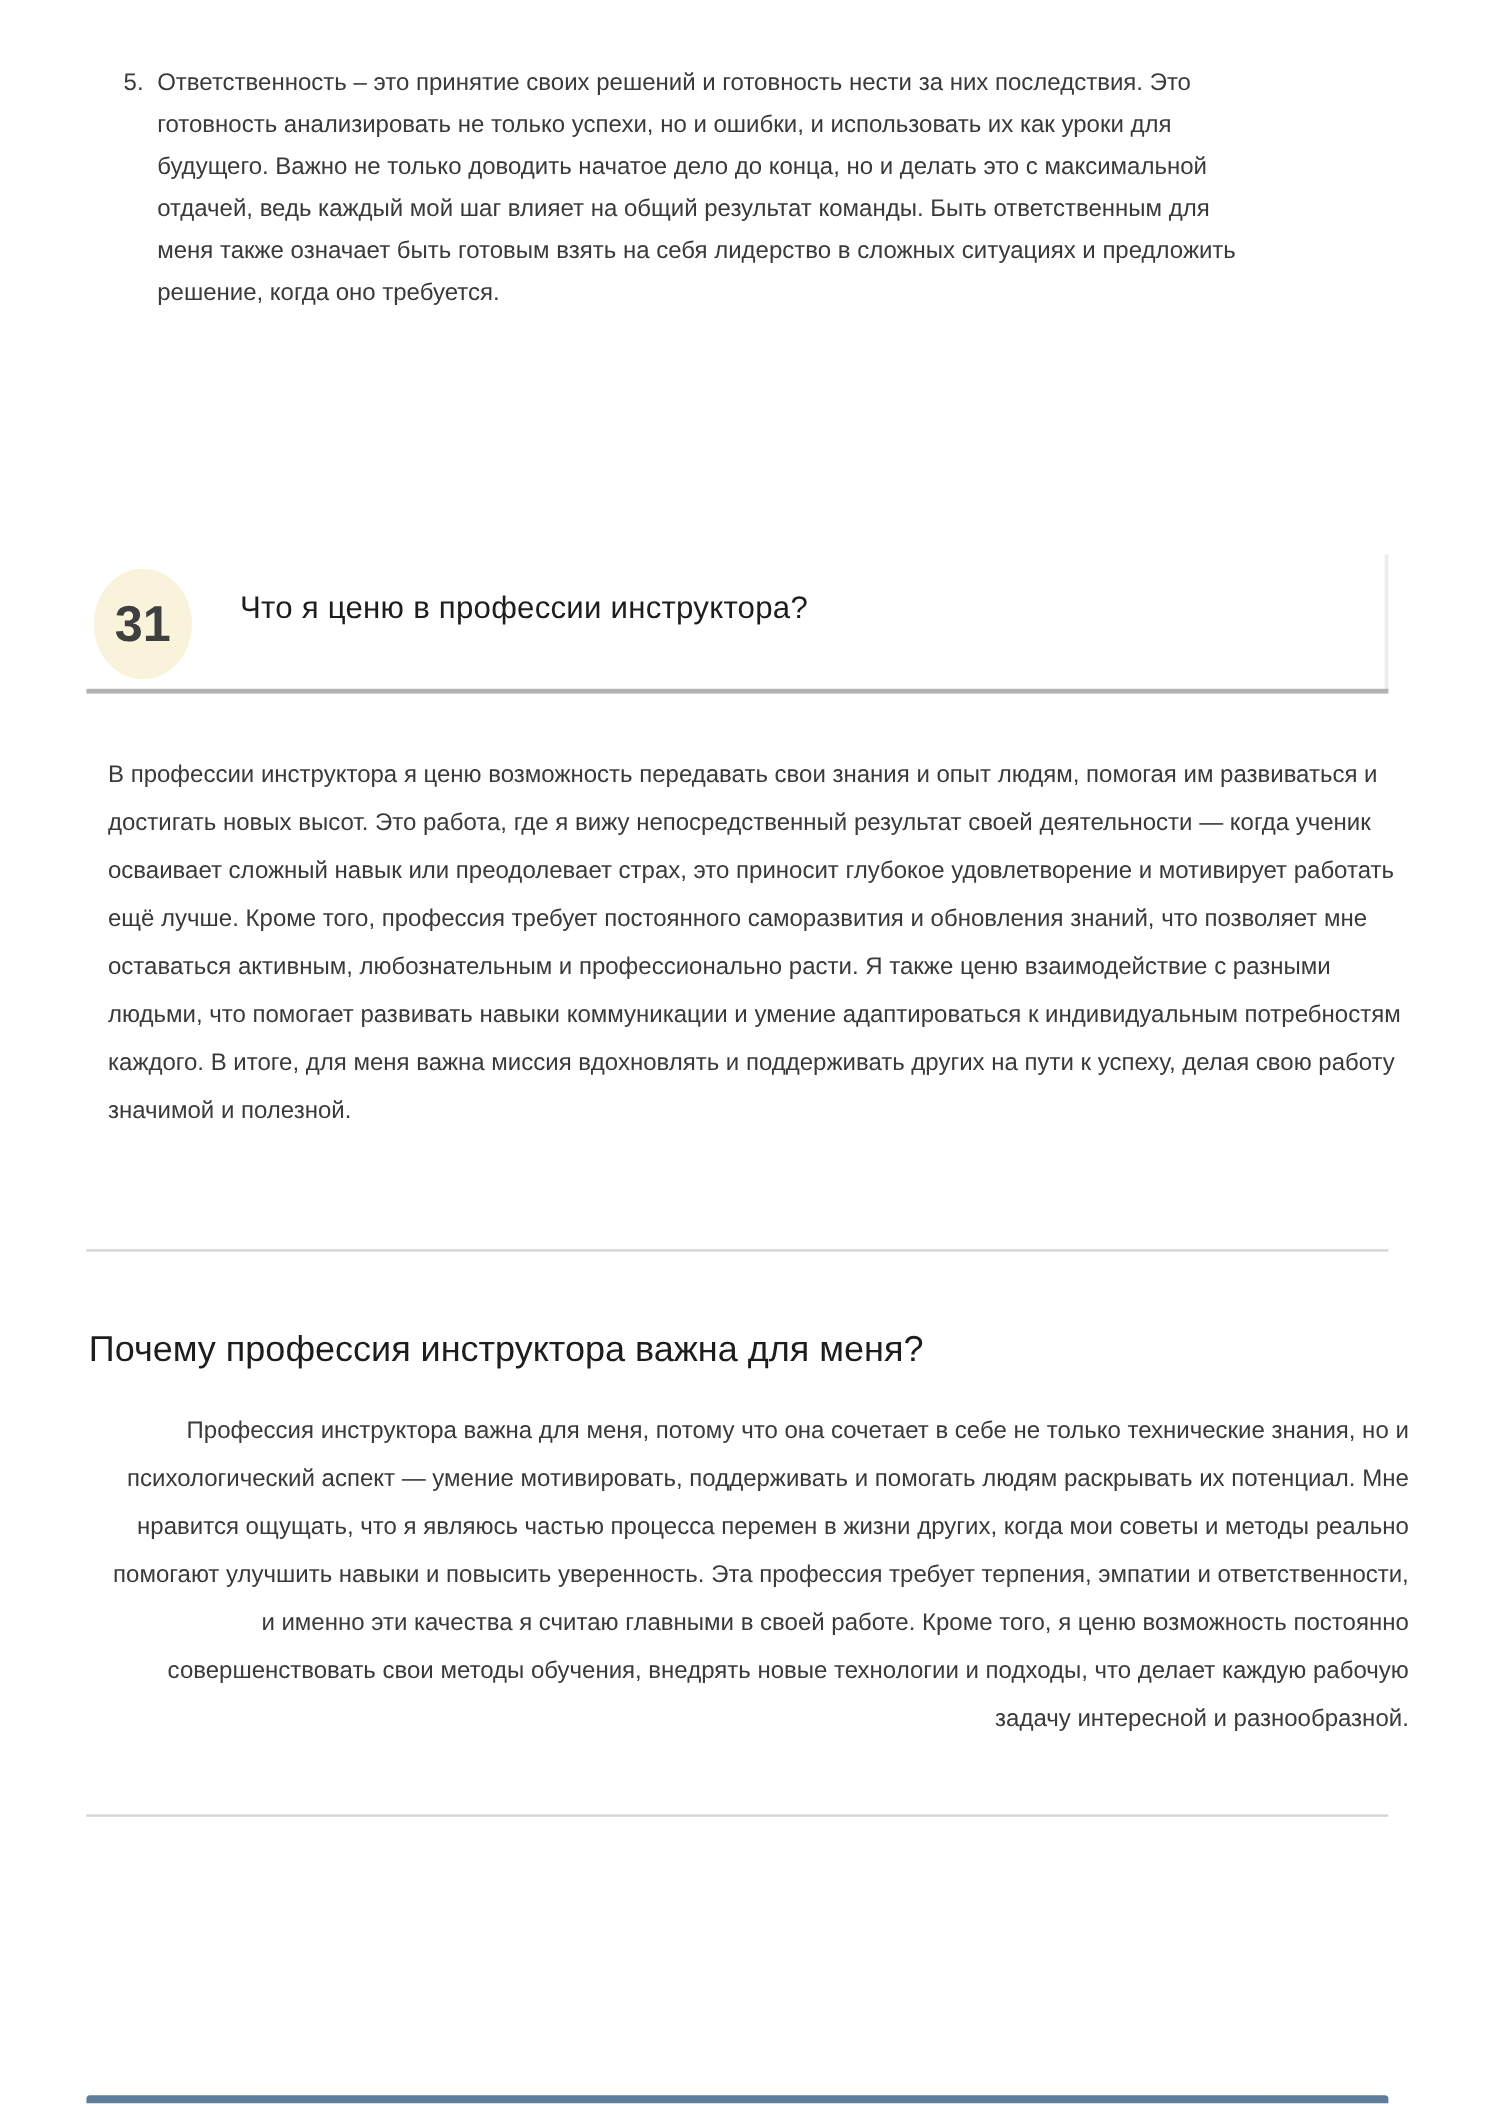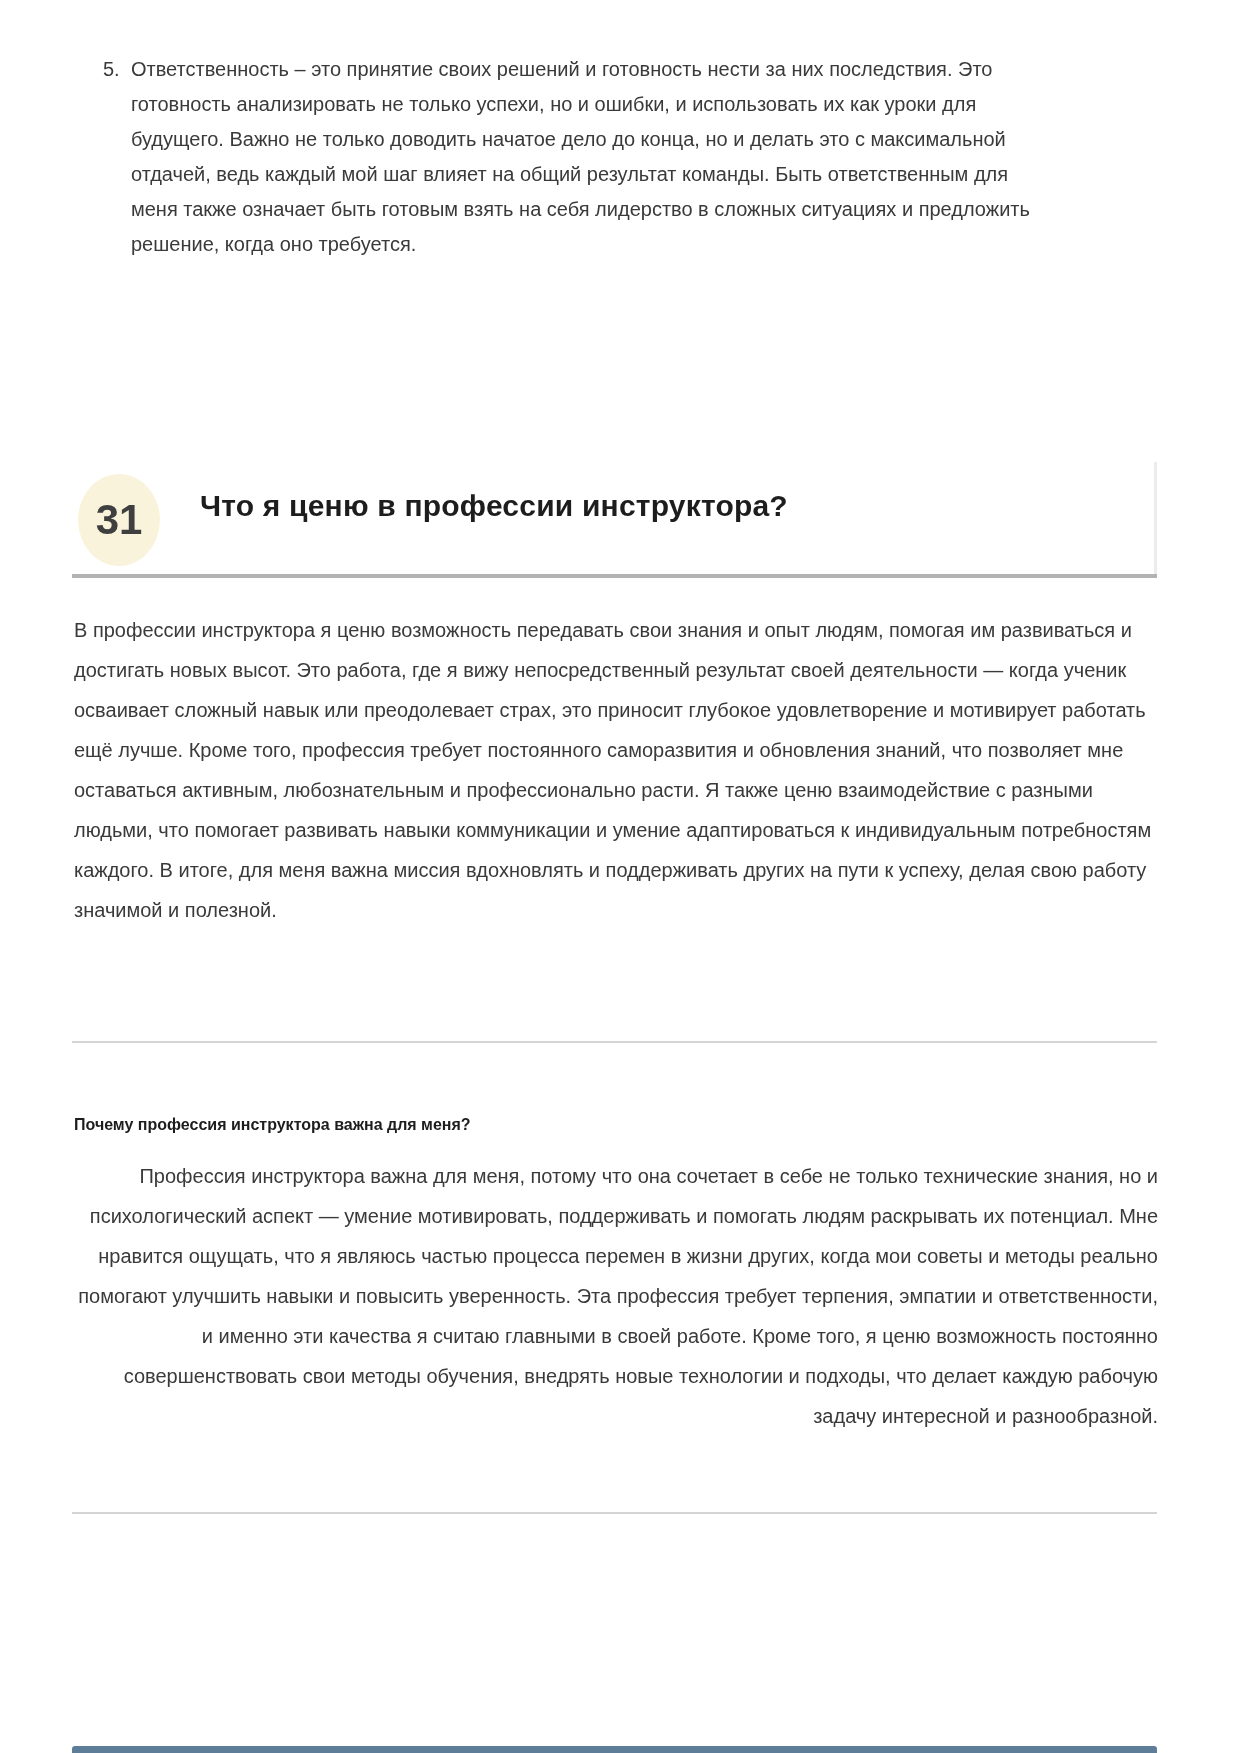--- a/index.html
+++ b/index.html
@@ -57,23 +57,23 @@
   .badge-num{
     font-size:42px;
     font-weight:700;
     color:var(--badge-text);
   }
   .q-title{
     position:absolute;
     left:200px; top:486px;
     margin:0;
     width:900px;
-    font-size:30px;
+    font-size:26px;
     line-height:40px;
-    font-weight:700;
+    font-weight:400;
     color:var(--heading-text);
     letter-spacing:0.2px;
   }
 
   .vline{
     position:absolute;
     left:1154px; top:462px;
     width:3px; height:113px;
     background:#ECECEC;
   }
@@ -92,36 +92,36 @@
     height:2px;
     background:var(--divider-light);
   }
   .divider.d2{top:1041px;}
   .divider.d3{top:1512px;}
 
   .body-par{
     position:absolute;
     left:74px;
     width:1084px;
-    margin:0;
+    margin:16px;
     font-size:20px;
     line-height:40px;
     color:var(--body-text);
   }
   .intro{top:610px;}
   .b1{top:1156px;text-align:right;}
 
   .subheading{
     position:absolute;
     left:74px;
     margin:0;
     width:1000px;
-    font-size:16px;
+    font-size:30px;
     line-height:30px;
-    font-weight:700;
+    font-weight:400;
     color:var(--heading-text);
   }
   .s1{top:1110px;}
   .s2{top:1586px;}
 
   .bottom-bar{
     position:absolute;
     left:72px; top:1746px;
     width:1085px; height:7px;
     background:var(--bottom-bar);

